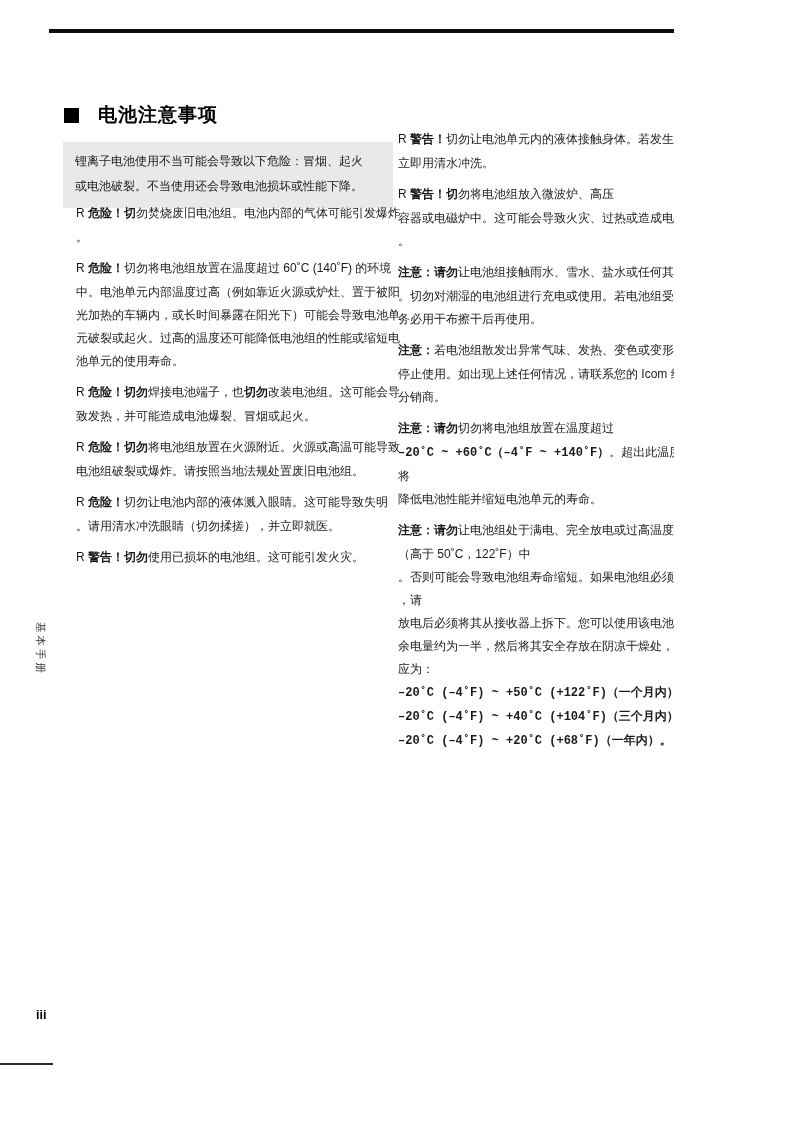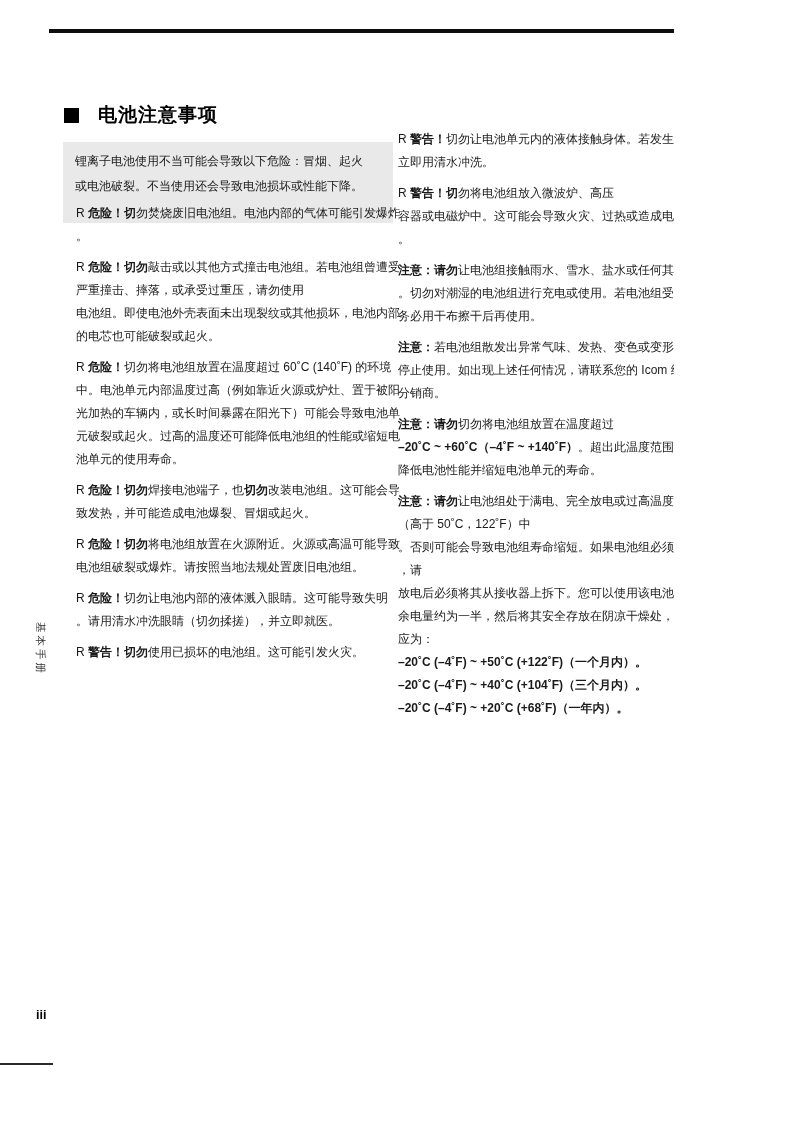--- a/index.html
+++ b/index.html
@@ -32,36 +32,36 @@
     display: inline-block;
     width: 15px; height: 15px;
     background: #000000;
     margin-right: 19px;
   }
   .intro-box {
     position: absolute;
     left: 63px; top: 142px;
     width: 306px;
     background: #e9e9e9;
-    padding: 7px 12px 24px 12px;
+    padding: 7px 12px 9px 12px;
     font-size: 12px;
     line-height: 25px;
     white-space: pre-line;
     color: #1a1a1a;
   }
   .col {
     position: absolute;
     font-size: 12px;
     line-height: 23px;
     color: #1a1a1a;
   }
   .col-left  { left: 64px;  top: 202px; width: 330px; margin-left: 12px; }
   .col-right { left: 398px; top: 128px; width: 340px; }
   .para { white-space: pre-line; margin: 0 0 8px 0; }
-  .para .b { font-weight: 700; }
+  .para .b { font-weight: 700; font-family: Liberation Mono, monospace; }
   .sidebar-tab {
     position: absolute;
     left: 47px; top: 622px;
     transform: rotate(90deg);
     transform-origin: 0 0;
     font-size: 10.5px;
     letter-spacing: 3px;
     color: #333333;
     white-space: nowrap;
   }
@@ -90,24 +90,20 @@
     <span class="sq"></span>
     <span>电池注意事项</span>
   </div>
 
   <div class="intro-box">锂离子电池使用不当可能会导致以下危险：冒烟、起火
 或电池破裂。不当使用还会导致电池损坏或性能下降。</div>
 
   <div class="col col-left" id="col-left">
       <div class="para"><span>R </span><span class="b">危险！切</span><span>勿焚烧废旧电池组。电池内部的气体可能引发爆炸
 。</span></div>
-      <div class="para"><span>R </span><span class="b">危险！切勿</span><span>敲击或以其他方式撞击电池组。若电池组曾遭受
-严重撞击、摔落，或承受过重压，请勿使用
-电池组。即使电池外壳表面未出现裂纹或其他损坏，电池内部
-的电芯也可能破裂或起火。</span></div>
       <div class="para"><span>R </span><span class="b">危险！</span><span>切勿将电池组放置在温度超过 60˚C (140˚F) 的环境
 中。电池单元内部温度过高（例如靠近火源或炉灶、置于被阳
 光加热的车辆内，或长时间暴露在阳光下）可能会导致电池单
 元破裂或起火。过高的温度还可能降低电池组的性能或缩短电
 池单元的使用寿命。</span></div>
       <div class="para"><span>R </span><span class="b">危险！切勿</span><span>焊接电池端子，也</span><span class="b">切勿</span><span>改装电池组。这可能会导
 致发热，并可能造成电池爆裂、冒烟或起火。</span></div>
       <div class="para"><span>R </span><span class="b">危险！切勿</span><span>将电池组放置在火源附近。火源或高温可能导致
 电池组破裂或爆炸。请按照当地法规处置废旧电池组。</span></div>
       <div class="para"><span>R </span><span class="b">危险！</span><span>切勿让电池内部的液体溅入眼睛。这可能导致失明

